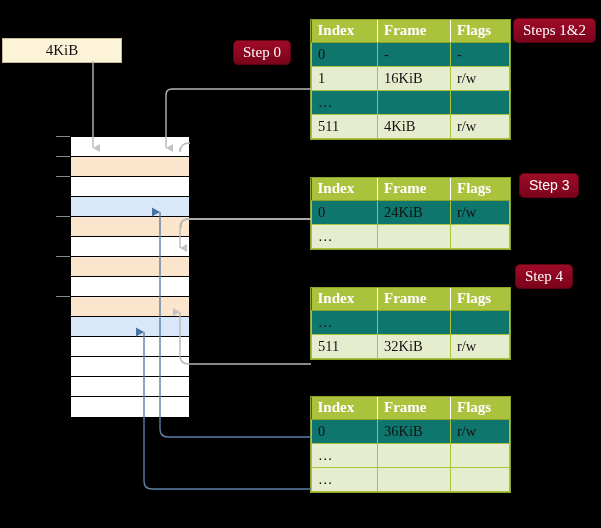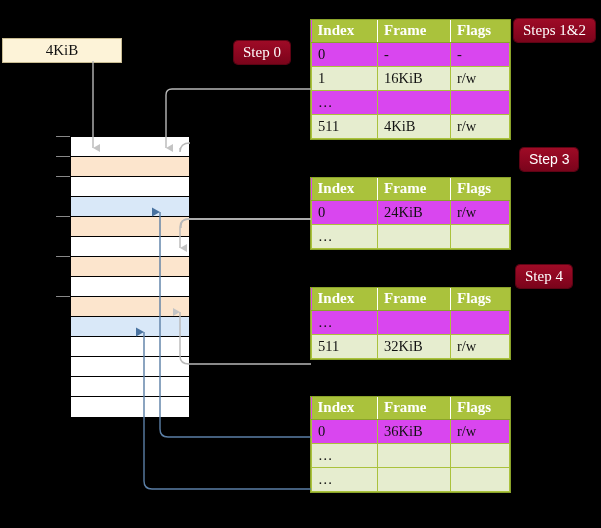--- a/index.html
+++ b/index.html
@@ -72,21 +72,21 @@
     left: 56px;
     width: 14px;
     height: 1px;
     background: #888888;
   }
 
   
   .ptable {
     position: absolute;
     border-collapse: collapse;
-    background: #d946ef;
+    background: #0f766e;
     font-size: 14.5px;
     box-shadow: 0 0 0 1px #8aa32a;
   }
   .ptable th {
     background: #aac23c;
     color: #ffffff;
     font-weight: bold;
     text-align: left;
     padding: 2px 6px 3px 6px;
     border-right: 1px solid #ffffff;
@@ -137,21 +137,21 @@
       <div class="mem-row" style="top: 160px; background: rgb(252, 229, 205);"></div>
       <div class="mem-row" style="top: 180px; background: rgb(217, 232, 248);"></div>
       <div class="mem-row" style="top: 200px; background: rgb(255, 255, 255);"></div>
       <div class="mem-row" style="top: 220px; background: rgb(255, 255, 255);"></div>
       <div class="mem-row" style="top: 240px; background: rgb(255, 255, 255);"></div>
       <div class="mem-row last" style="top: 260px; background: rgb(255, 255, 255);"></div>
     </div>
 
   <div id="badges">
       <div class="step-badge" style="left: 514px; top: 19px;">Steps 1&amp;2</div>
-      <div class="step-badge sans" style="left: 520px; top: 148px;">Step 3</div>
+      <div class="step-badge sans" style="left: 520px; top: 174px;">Step 3</div>
       <div class="step-badge" style="left: 516px; top: 265px;">Step 4</div>
       <div class="step-badge" style="left: 189px; top: 41px; margin-left: 45px;">Step 0</div>
     </div>
 
   <div id="tables">
       <table class="ptable" style="left: 311px; top: 20px;">
         <thead>
           <tr>
             <th class="col-index">Index</th>
             <th class="col-frame">Frame</th>

